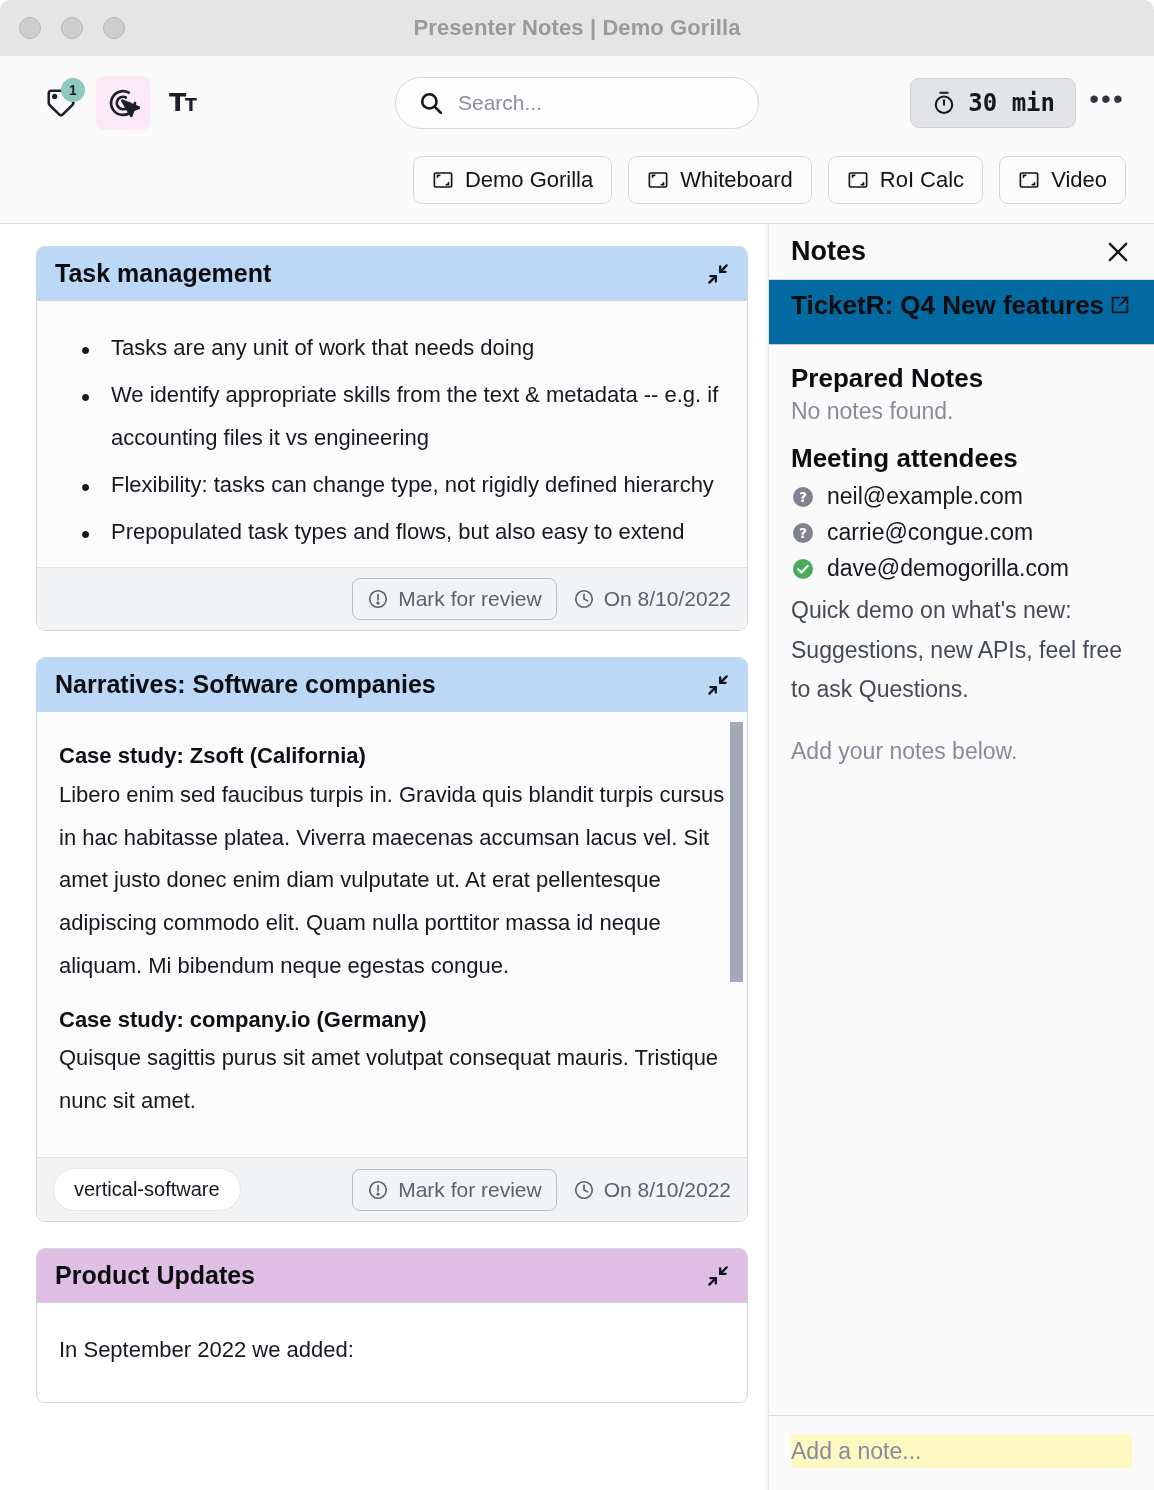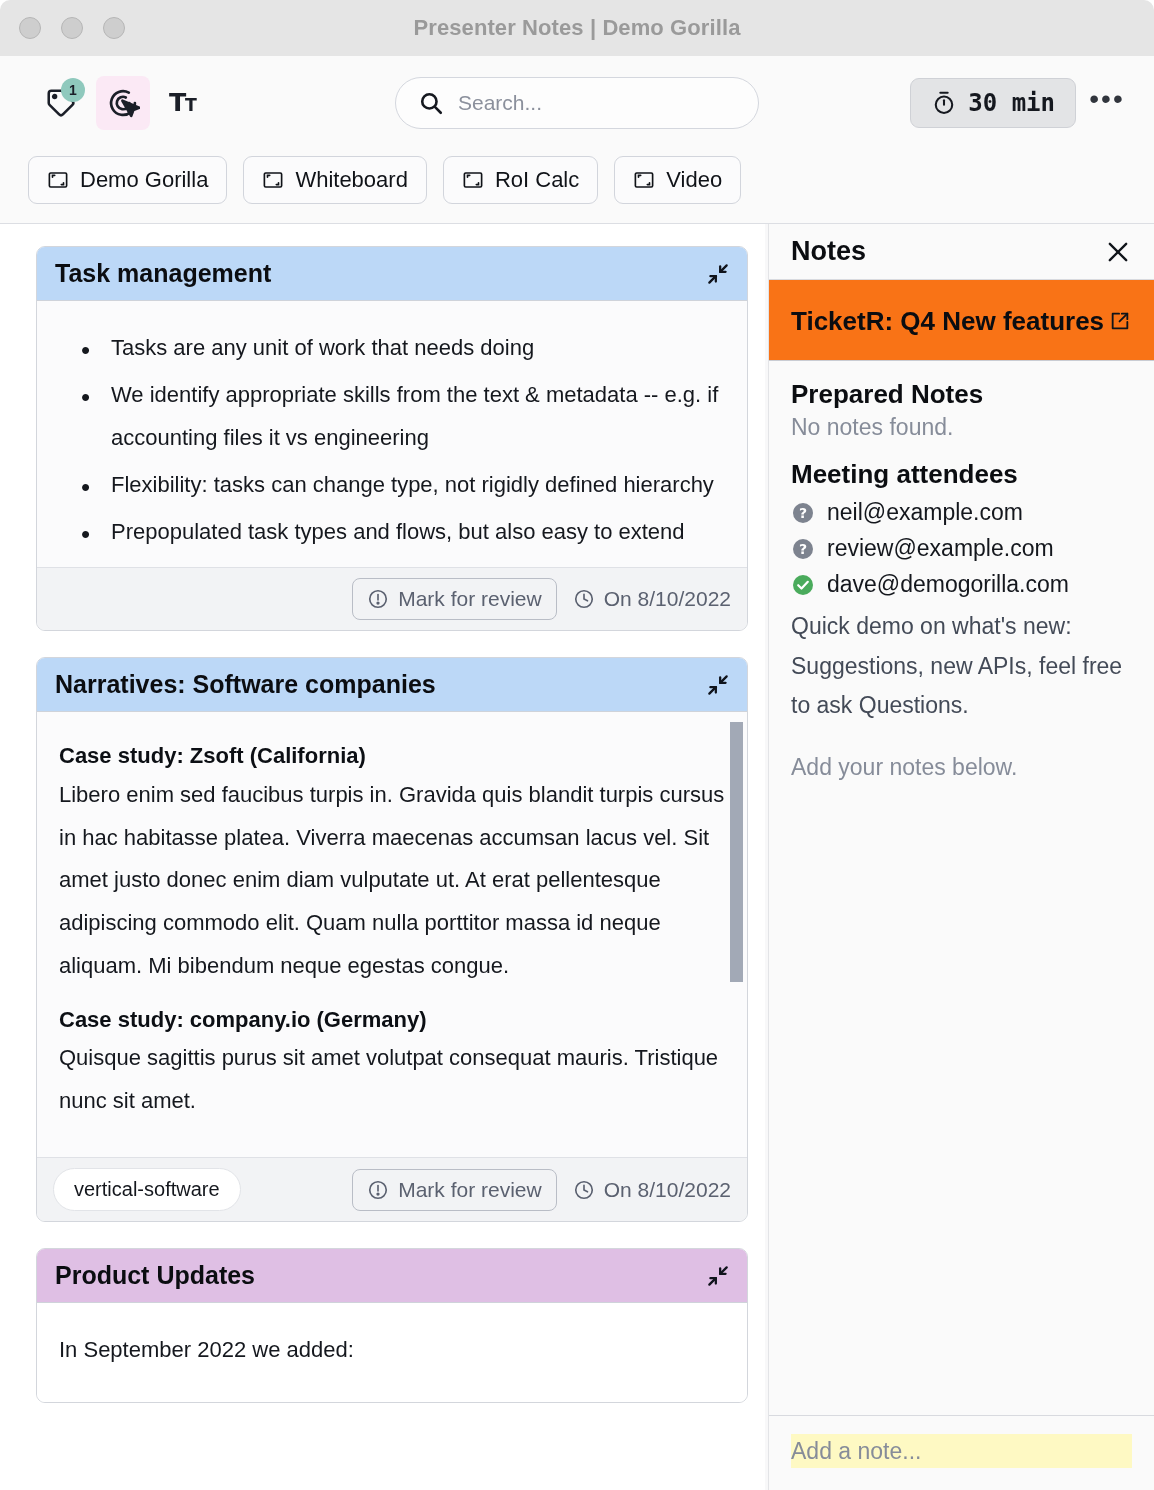--- a/index.html
+++ b/index.html
@@ -84,20 +84,21 @@
     padding-bottom: 12px;
   }
 
   
   .tabbar {
     flex: 0 0 74px;
     background: #fafafa;
     display: flex; align-items: center; gap: 16px;
     padding: 0 28px 14px 28px;
     border-bottom: 1px solid #dcdee3;
+    justify-content: flex-end;
   }
   .tab {
     height: 48px; padding: 0 18px;
     background: #fbfbfc; border: 1px solid #d2d5dc; border-radius: 9px;
     display: flex; align-items: center; gap: 11px;
     font-size: 22px; color: #101318; white-space: nowrap;
   }
 
   
   .body { flex: 1 1 auto; display: flex; min-height: 0; position: relative; }
@@ -177,22 +178,22 @@
   }
   .notes-head {
     height: 56px; flex: 0 0 56px;
     display: flex; align-items: center; padding: 0 22px;
     border-bottom: 1px solid #d8dadf;
   }
   .notes-head h2 { font-size: 27px; font-weight: bold; color: #0b0d11; flex: 1; }
   .close-x { color: #10141a; display: flex; }
 
   .meeting-row {
-    background: #f97316; border-bottom: 1px solid #c9ccd3;
-    padding: 20px 22px 18px 22px;
+    background: #0369a1; border-bottom: 1px solid #c9ccd3;
+    padding: 4px 22px 18px 22px;
     font-size: 26px; font-weight: bold; color: #0b0d11; line-height: 1.62;
   }
   .ext-ico { display: inline-flex; vertical-align: -2px; margin-left: 5px; color: #10141a; }
 
   .notes-scroll { flex: 1 1 auto; padding: 18px 22px 0 22px; overflow: hidden; }
   .sec-title { font-size: 26px; font-weight: bold; color: #0b0d11; margin-bottom: 4px; }
   .sec-title.inline { display: flex; align-items: baseline; gap: 12px; }
   .hide-link { font-size: 19px; color: #7a4fa3; text-decoration: underline; font-weight: normal; }
   .muted { font-size: 23px; color: #868c99; margin-bottom: 18px; }
 
@@ -453,21 +454,21 @@
             <circle cx="12" cy="12" r="10" fill="#7d838f"></circle>
             <text x="12" y="17.4" text-anchor="middle" font-family="DejaVu Sans, sans-serif" font-size="14" font-weight="bold" fill="#ffffff">?</text>
           </svg>
           <span>neil@example.com</span>
         </div>
         <div class="attendee">
           <svg width="24" height="24" viewBox="0 0 24 24">
             <circle cx="12" cy="12" r="10" fill="#7d838f"></circle>
             <text x="12" y="17.4" text-anchor="middle" font-family="DejaVu Sans, sans-serif" font-size="14" font-weight="bold" fill="#ffffff">?</text>
           </svg>
-          <span>review@example.com</span>
+          <span>carrie@congue.com</span>
         </div>
         <div class="attendee">
           <svg width="24" height="24" viewBox="0 0 24 24">
             <circle cx="12" cy="12" r="10" fill="#4aab5c"></circle>
             <polyline points="7.2,12.2 10.5,15.5 16.8,8.8" fill="none" stroke="#ffffff" stroke-width="2.2" stroke-linecap="round" stroke-linejoin="round"></polyline>
           </svg>
           <span>dave@demogorilla.com</span>
         </div>
 
         <div class="desc-text">Quick demo on what's new: Suggestions, new APIs, feel free to ask Questions.</div>

